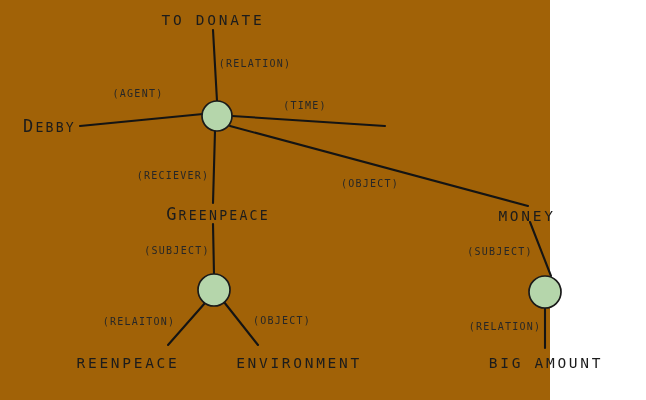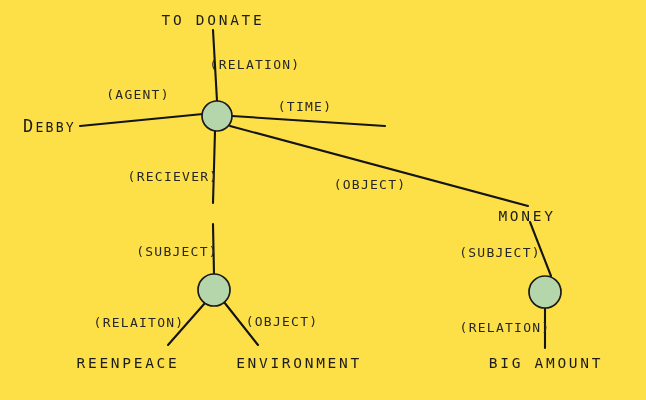--- a/index.html
+++ b/index.html
@@ -9,23 +9,23 @@
   }
   body {
     width: 646px;
     height: 400px;
     overflow: hidden;
     font-family: "DejaVu Sans Mono", "Liberation Mono", monospace;
     position: relative;
   }
   #diagram-root {
     position: relative;
-    width: 646px;
+    width: 550px;
     height: 400px;
-    background: #fde047;
+    background: #a16207;
   }
   #graph-svg {
     position: absolute;
     left: 0;
     top: 0;
     width: 646px;
     height: 400px;
   }
   .edge-line {
     stroke: #141414;
@@ -58,21 +58,21 @@
     font-weight: 400;
     letter-spacing: 2.2px;
     font-size: 13.2px;
   }
   .smallcaps-label .cap-first {
     font-size: 17px;
   }
   
   .edge-label {
     font-family: "DejaVu Sans Mono", "Liberation Mono", monospace;
-    font-size: 13px;
+    font-size: 10px;
     letter-spacing: 1.25px;
     color: #272727;
   }
 </style>
 </head>
 <body>
 
 <div id="diagram-root">
 
   <svg id="graph-svg" viewBox="0 0 646 400" xmlns="http://www.w3.org/2000/svg">
@@ -93,20 +93,21 @@
     <circle class="graph-node-circle" cx="217" cy="116" r="15"></circle>
     <circle class="graph-node-circle" cx="214" cy="290" r="16"></circle>
     <circle class="graph-node-circle" cx="545" cy="292" r="16"></circle>
   </svg>
 
   <div class="txt concept-label" style="left:213px; top:20px;">TO DONATE</div>
 
   <div class="txt smallcaps-label" style="left:36px; top:126px;padding-left:27px;"><span class="cap-first">D</span><span>EBBY</span></div>
 
 
+  <div class="txt smallcaps-label" style="left:218px; top:214px;"><span class="cap-first">G</span><span>REENPEACE</span></div>
 
   <div class="txt concept-label" style="left:527px; top:216px;">MONEY</div>
 
   <div class="txt concept-label" style="left:128px; top:363px;">REENPEACE</div>
 
   <div class="txt concept-label" style="left:299px; top:363px;">ENVIRONMENT</div>
 
   <div class="txt concept-label" style="left:546px; top:363px;">BIG AMOUNT</div>
 
   <div class="txt edge-label" style="left:255px; top:64px;">(RELATION)</div>

